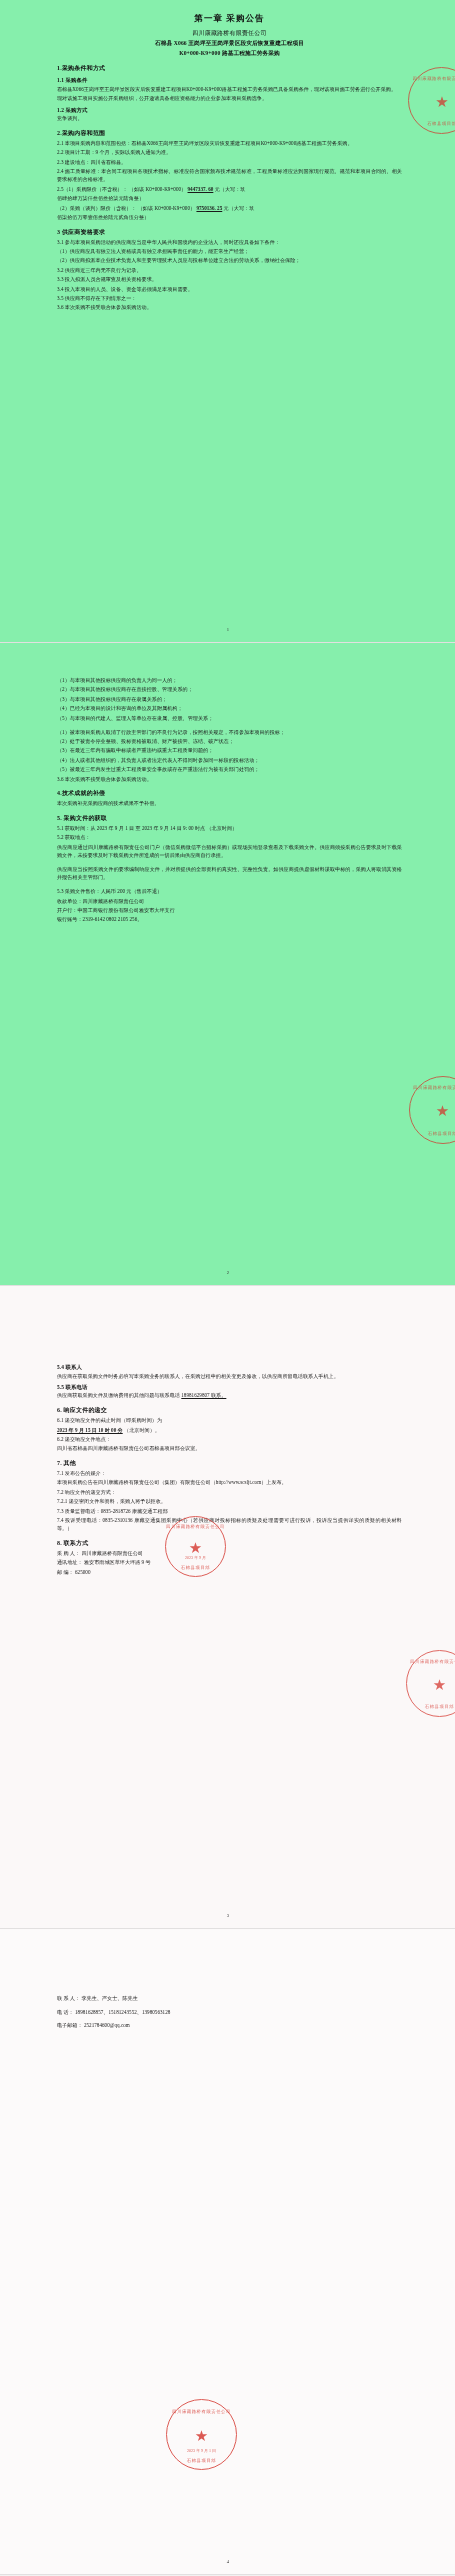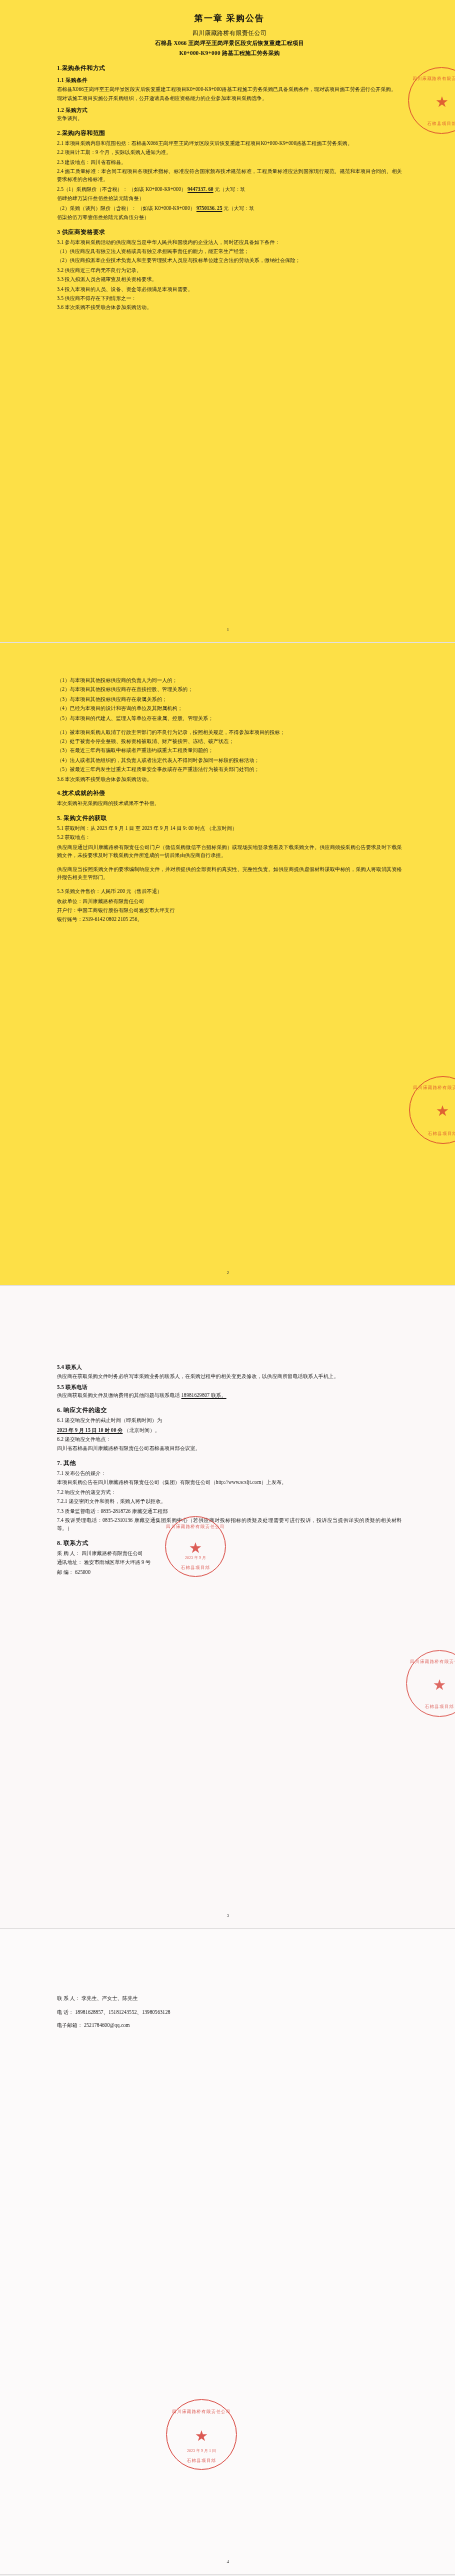--- a/index.html
+++ b/index.html
@@ -9,21 +9,21 @@
     font-family: "Liberation Sans", sans-serif;
   }
   .doc {
     width: 456px;
     margin: 0 auto;
     position: relative;
   }
   .page {
     position: relative;
     width: 456px;
-    background: #fde047;
+    background: #86efac;
     overflow: hidden;
     border-bottom: 0.6px solid #e2e0e0;
   }
   .page.p1 { height: 643px; }
   .page.p2 { height: 643px; }
   .page.p3 { height: 643px; background:#fbf8f8; }
   .page.p4 { height: 646px; background:#fcfafa; }
   .inner {
     position: absolute;
     left: 57px;

